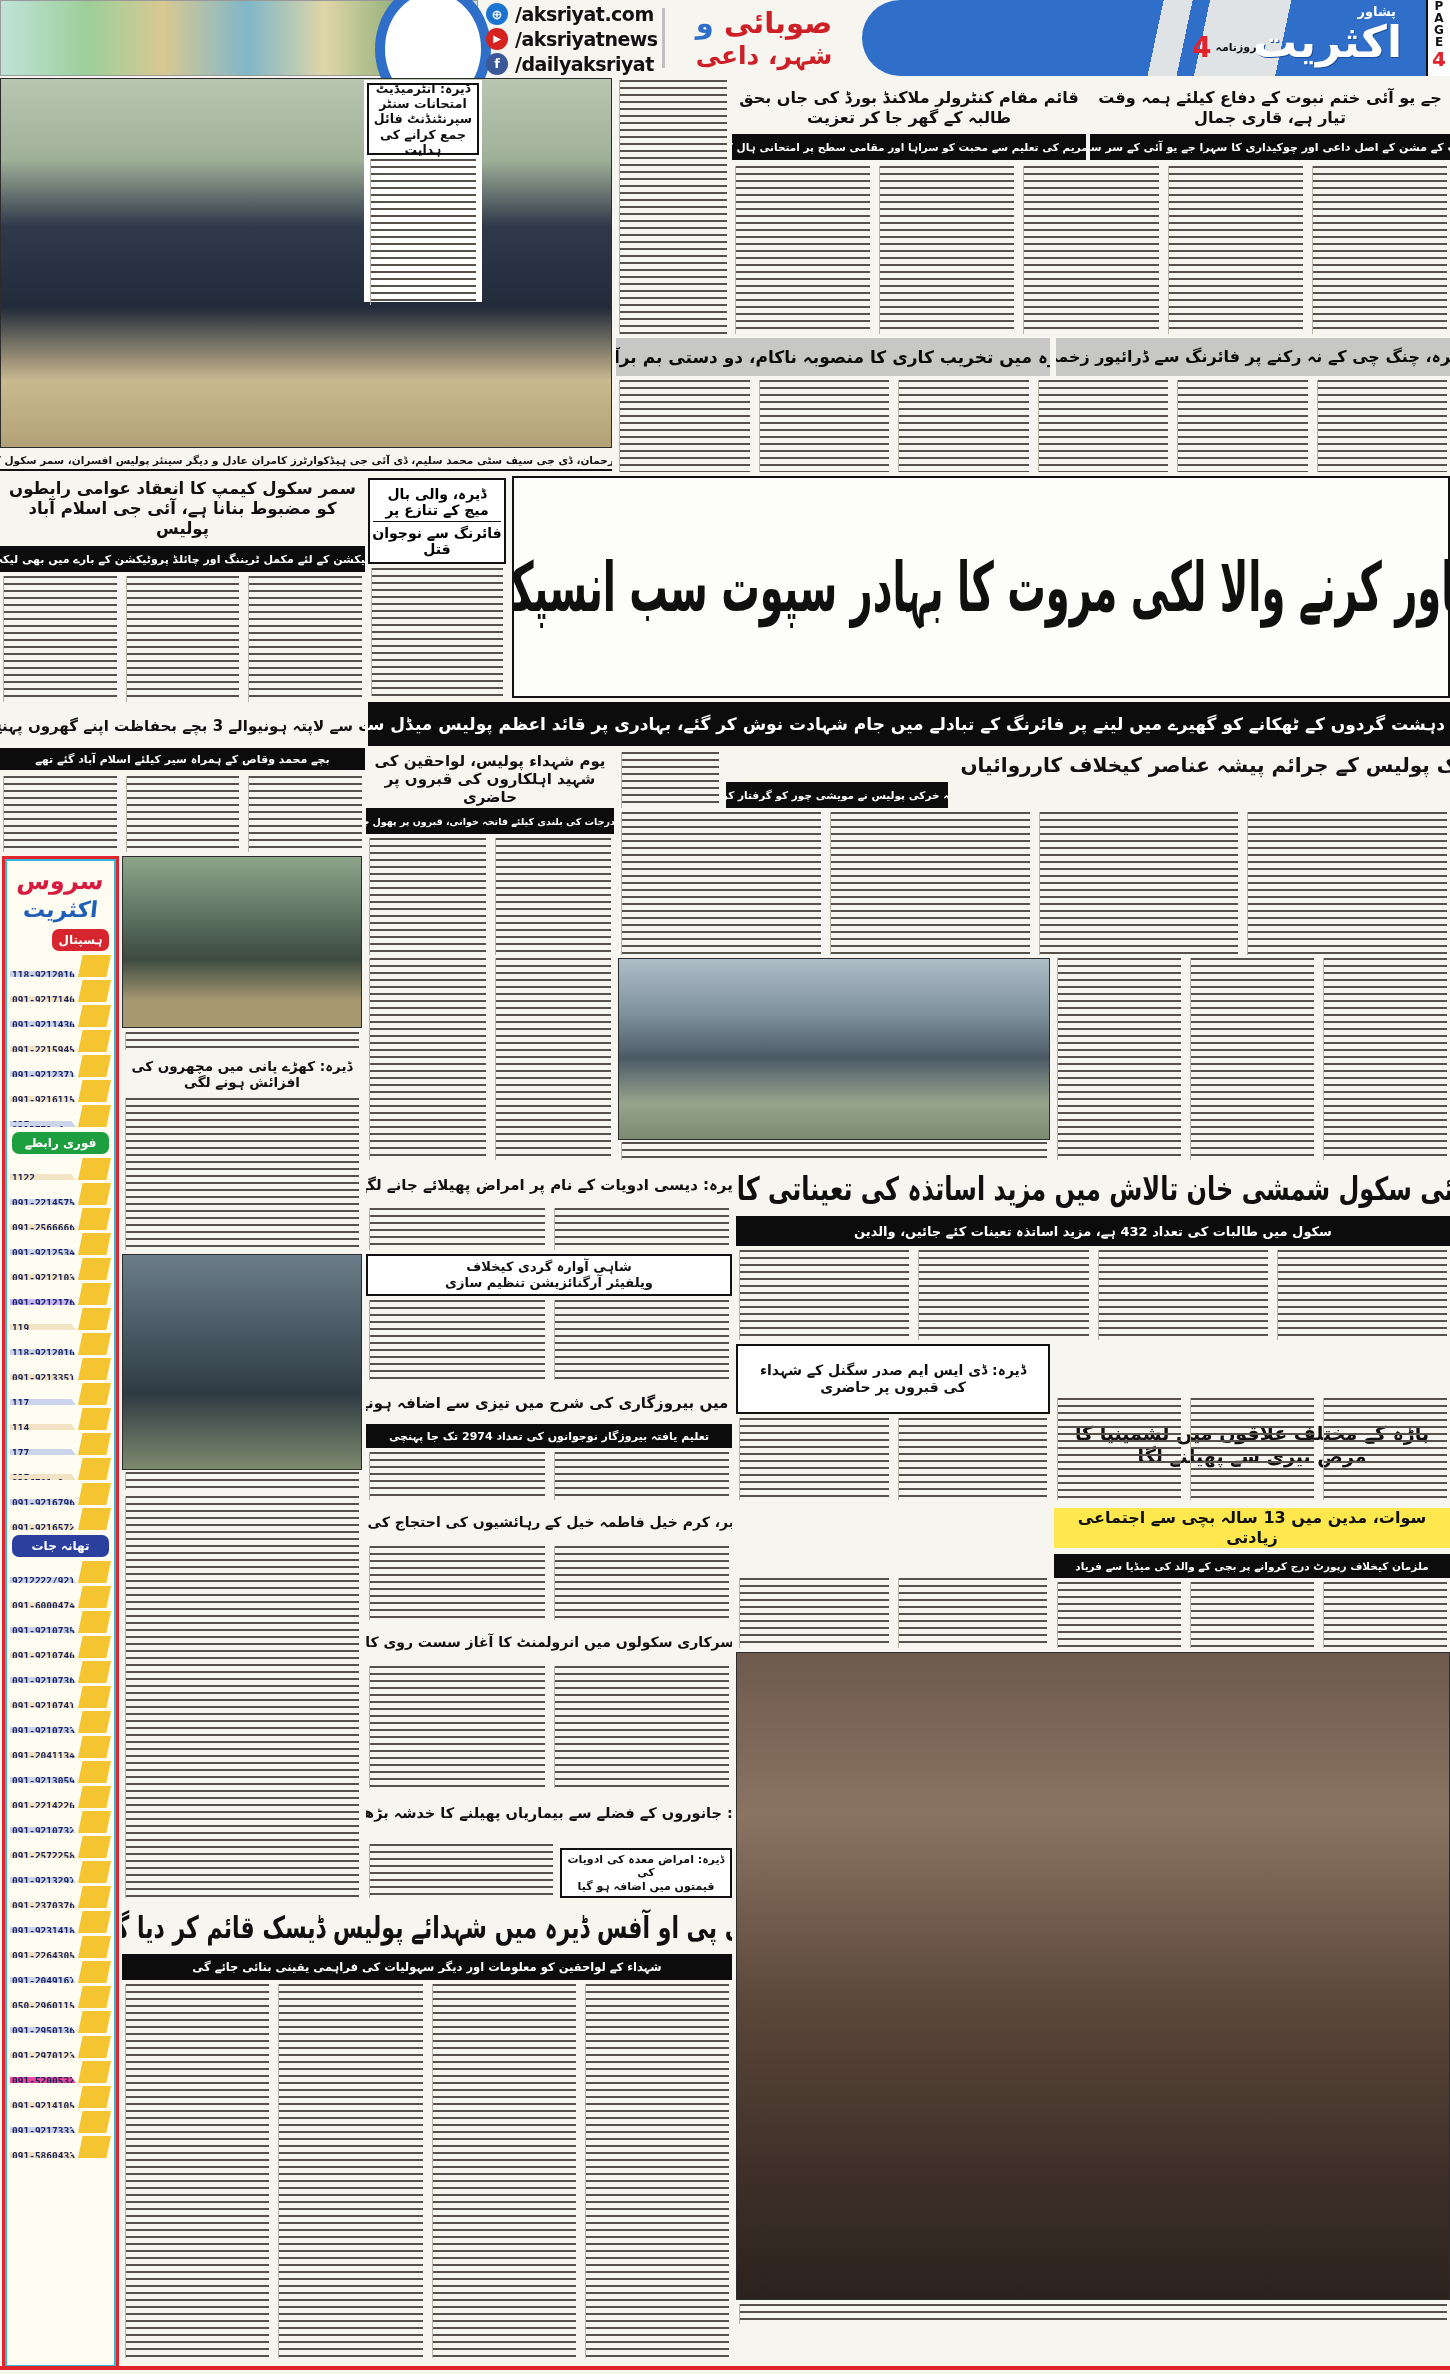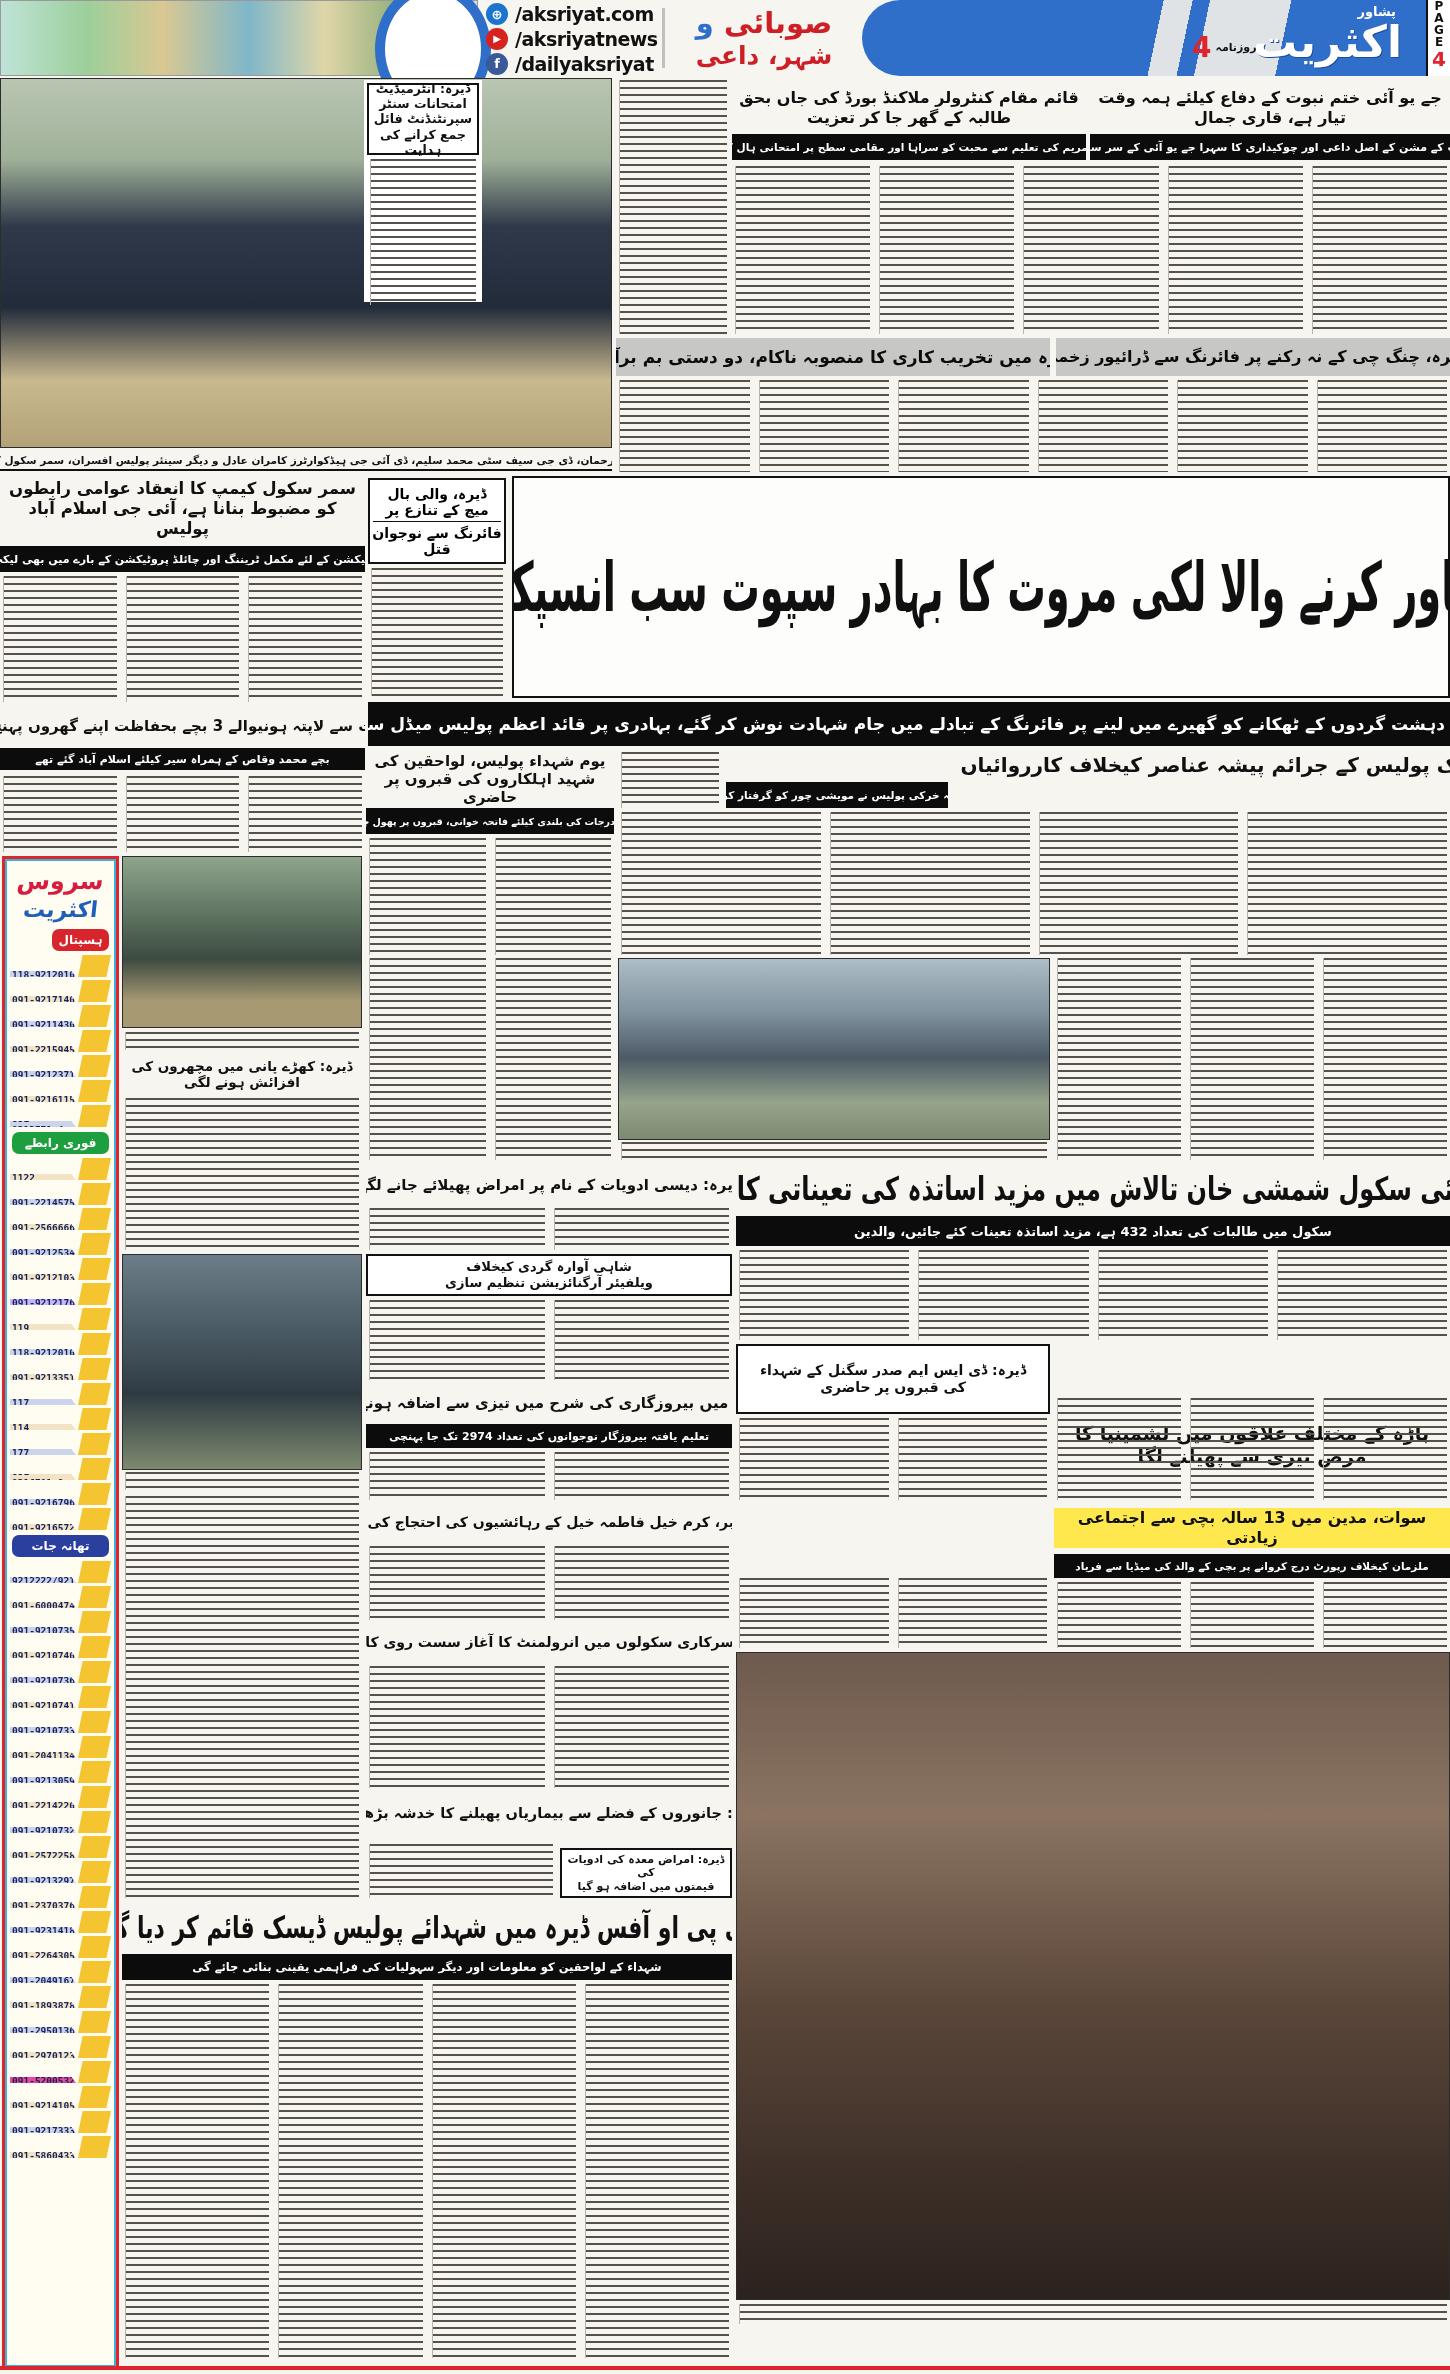--- a/index.html
+++ b/index.html
@@ -457,21 +457,21 @@
         </div>
         <div class="srow">
           <span class="snum" style="background: rgb(242, 227, 196);">091-2264305</span>
           <span class="slbl"></span>
         </div>
         <div class="srow">
           <span class="snum" style="background: rgb(204, 212, 236);">091-2049167</span>
           <span class="slbl"></span>
         </div>
         <div class="srow">
-          <span class="snum" style="background: rgb(242, 227, 196);">091-1893878</span>
+          <span class="snum" style="background: rgb(242, 227, 196);">050-2960115</span>
           <span class="slbl"></span>
         </div>
         <div class="srow">
           <span class="snum" style="background: rgb(204, 212, 236);">091-2950136</span>
           <span class="slbl"></span>
         </div>
         <div class="srow">
           <span class="snum" style="background: rgb(242, 227, 196);">091-2970123</span>
           <span class="slbl"></span>
         </div>

